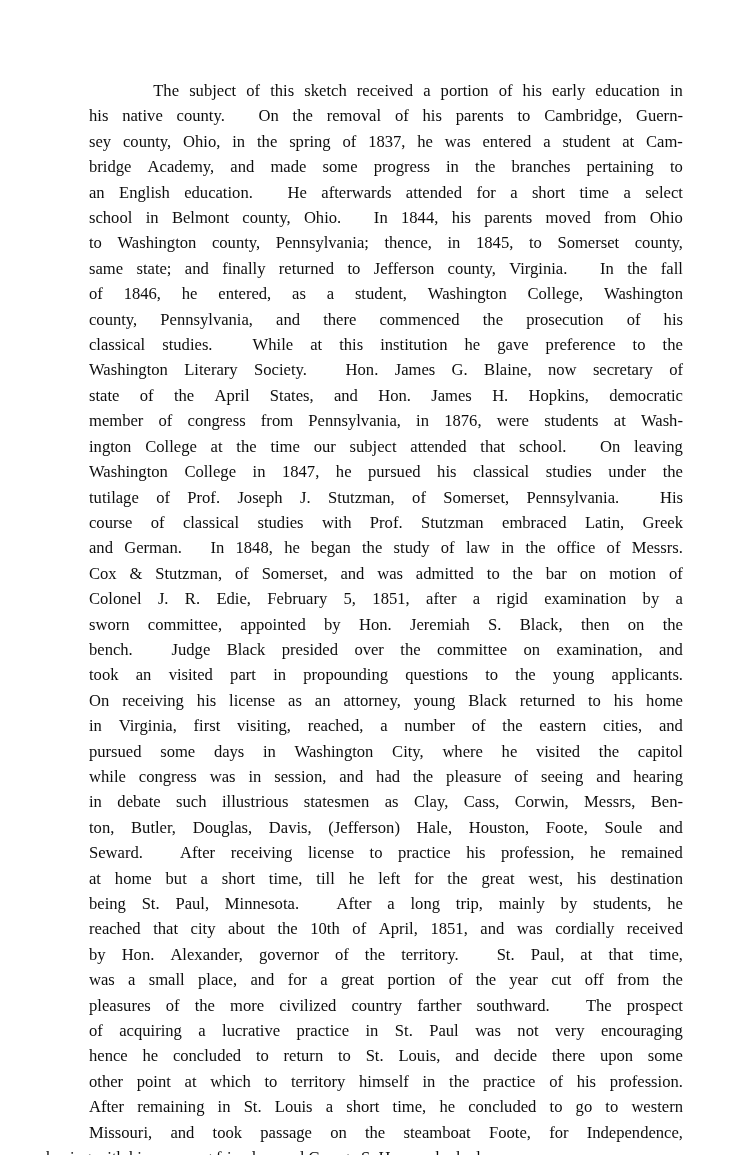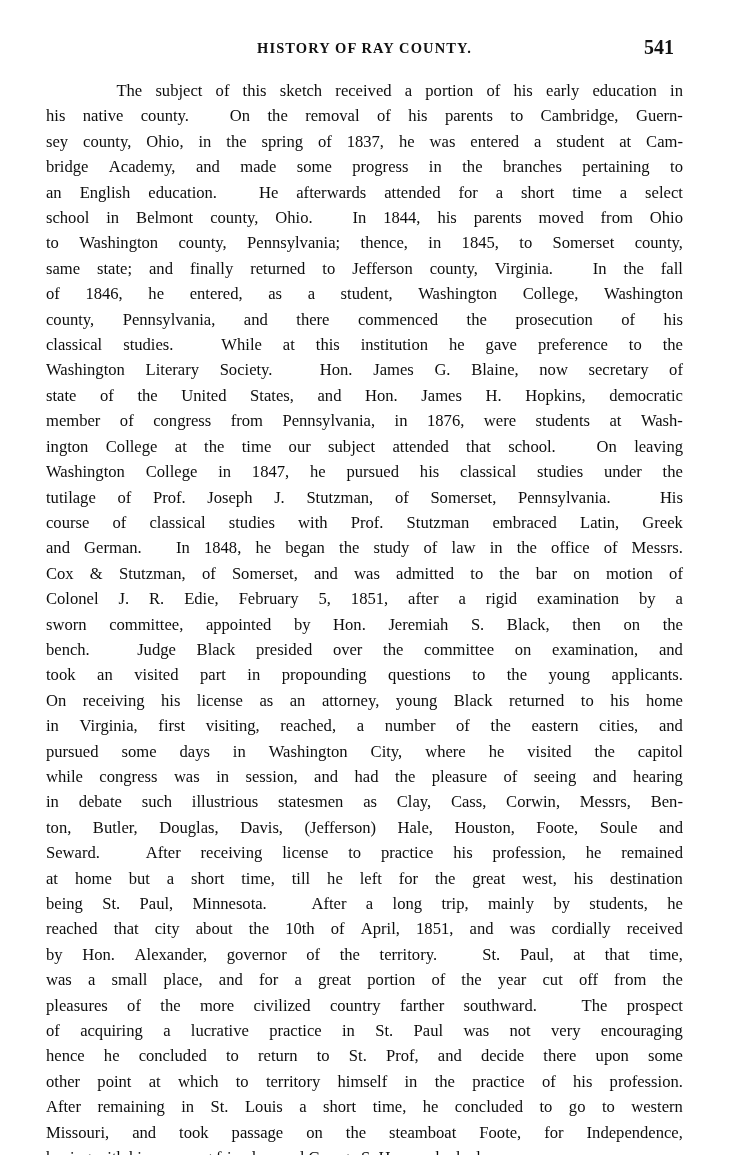--- a/index.html
+++ b/index.html
@@ -63,43 +63,40 @@
     display: block;
     white-space: nowrap;
   }
   .line > span.w {
     display: inline-block;
   }
   .line.just {
     display: flex;
     justify-content: space-between;
     white-space: normal;
+    margin-left: 43px;
   }
   .line.last {
     display: block;
     white-space: nowrap;
   }
   .line.ind {
     text-indent: 0;
   }
   .line.ind::before {
     content: "";
     display: inline-block;
     width: 22px;
   }
 </style>
 </head>
 <body>
 
 <div class="page">
 
-  <div class="header">
-    <div class="running-head">HISTORY OF RAY COUNTY.</div>
-    <div class="page-number">541</div>
-  </div>
 
   <div class="body-text">
     <p id="para">
         <span class="line just ind">
           <span class="w" style="width: 22px; order: -1;"></span>
           <span class="w">The</span>
           <span class="w">subject</span>
           <span class="w">of</span>
           <span class="w">this</span>
           <span class="w">sketch</span>
@@ -261,21 +258,21 @@
           <span class="w">G.</span>
           <span class="w">Blaine,</span>
           <span class="w">now</span>
           <span class="w">secretary</span>
           <span class="w">of</span>
         </span>
         <span class="line just">
           <span class="w">state</span>
           <span class="w">of</span>
           <span class="w">the</span>
-          <span class="w">United</span>
+          <span class="w">April</span>
           <span class="w">States,</span>
           <span class="w">and</span>
           <span class="w">Hon.</span>
           <span class="w">James</span>
           <span class="w">H.</span>
           <span class="w">Hopkins,</span>
           <span class="w">democratic</span>
         </span>
         <span class="line just">
           <span class="w">member</span>
@@ -634,21 +631,21 @@
           <span class="w">encouraging</span>
         </span>
         <span class="line just">
           <span class="w">hence</span>
           <span class="w">he</span>
           <span class="w">concluded</span>
           <span class="w">to</span>
           <span class="w">return</span>
           <span class="w">to</span>
           <span class="w">St.</span>
-          <span class="w">Prof,</span>
+          <span class="w">Louis,</span>
           <span class="w">and</span>
           <span class="w">decide</span>
           <span class="w">there</span>
           <span class="w">upon</span>
           <span class="w">some</span>
         </span>
         <span class="line just">
           <span class="w">other</span>
           <span class="w">point</span>
           <span class="w">at</span>

